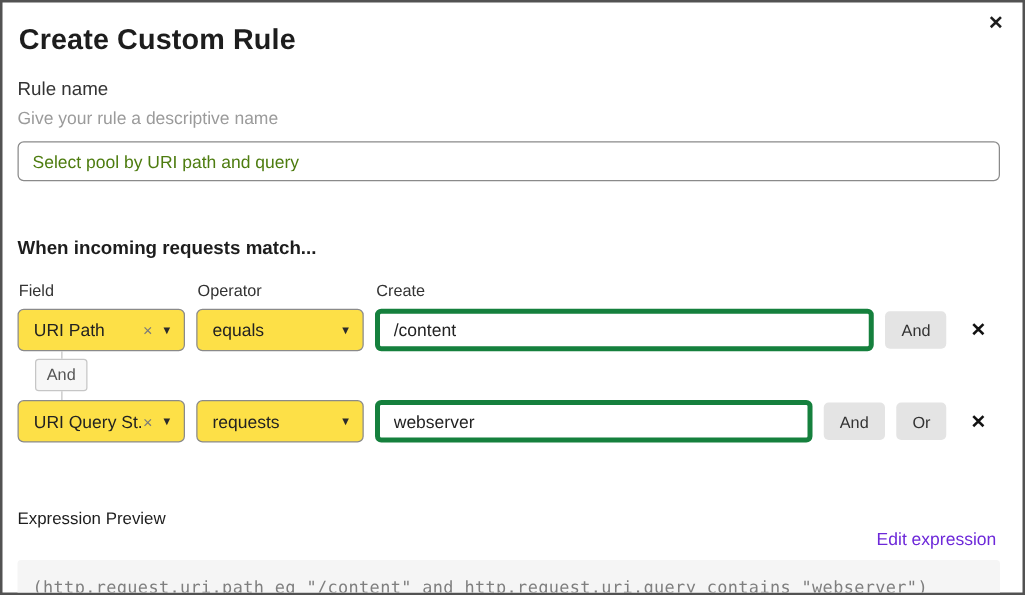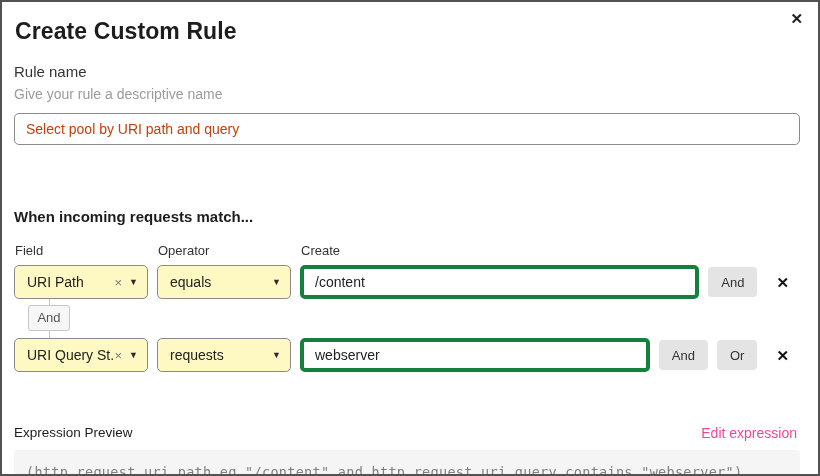--- a/index.html
+++ b/index.html
@@ -39,43 +39,43 @@
   .rule-hint { margin-top: 6px; font-size: 14px; color: #9b9b9b; }
   .rule-input {
     display: block;
     margin-top: 11px;
     width: 786px;
     height: 32px;
     border: 1px solid #8a8a8a;
     border-radius: 5px;
     padding: 0 11px;
     font-size: 14px;
-    color: #c2410c;
+    color: #4d7c0f;
     font-family: "Liberation Sans", sans-serif;
     outline: none;
   }
 
-  .section-heading { margin-top: 63px; font-size: 15px; font-weight: 700; color: #1d1d1d; }
+  .section-heading { margin-top: 45px; font-size: 15px; font-weight: 700; color: #1d1d1d; }
 
   .col-labels { display: flex; margin-top: 18px; font-size: 13px; color: #333; }
   .col-labels .c1, .col-labels .c2 { width: 143px; padding-left: 1px; }
   .col-labels .c3 { flex: 1; padding-left: 1px; }
 
   .match-row { display: flex; align-items: center; margin-top: 7px; padding-right: 8px; }
   .select-box {
     width: 134px;
     height: 34px;
     border: 1px solid #8a8a8a;
     border-radius: 5px;
     display: flex;
     align-items: center;
     padding: 0 9px 0 12px;
     margin-right: 9px;
     font-size: 14px;
-    background: #fef9c3;
+    background: #fde047;
     cursor: pointer;
     flex: none;
   }
   .select-text { flex: 1; white-space: nowrap; overflow: hidden; color: #222; }
   .clear-x { color: #7a7a7a; font-size: 13px; margin-right: 7px; line-height: 1; cursor: pointer; }
   .caret { color: #2b2b2b; font-size: 9px; line-height: 1; }
   .value-input {
     flex: 1;
     height: 34px;
     border: 4px solid #15803d;
@@ -198,20 +198,20 @@
         <span class="caret">▼</span>
       </div>
       <input class="value-input" type="text" value="webserver" style="">
       <button class="join-btn">And</button>
       <button class="join-btn">Or</button>
       <span class="remove-btn">✕</span>
     </div>
 
     <div class="expr-row">
       <span class="expr-label">Expression Preview</span>
-      <span class="expr-link" style="color: #ec4899;">Edit expression</span>
+      <span class="expr-link" style="color: #6d28d9; margin-top: 16px;">Edit expression</span>
     </div>
     <div class="code-block">
       <span>(http.request.uri.path eq "/content" and http.request.uri.query contains "webserver")</span>
     </div>
 
   </div>
 </div>
 
 </body></html>

